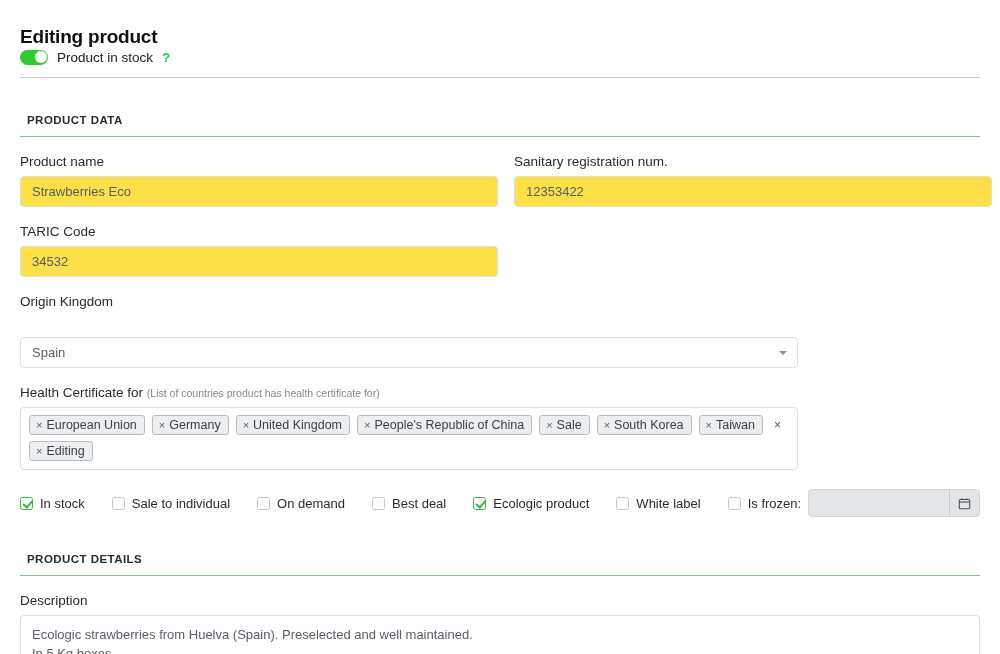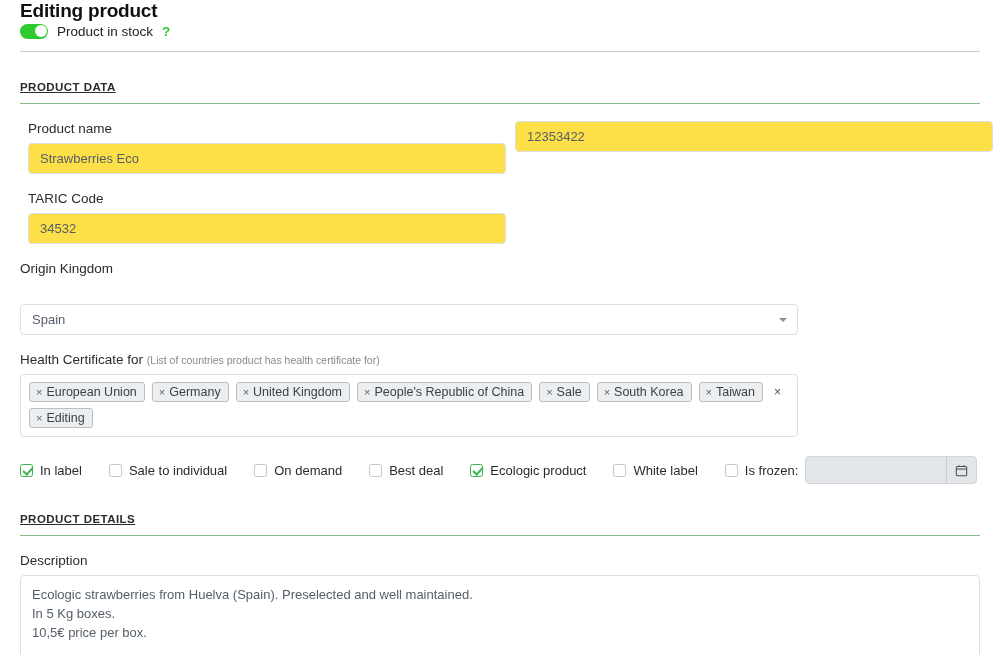--- a/index.html
+++ b/index.html
@@ -12,20 +12,21 @@
     overflow: hidden;
   }
   .page { width: 1000px; height: 654px; position: relative; padding: 0 20px; }
 
   
   .page-title {
     font-size: 19px;
     font-weight: bold;
     color: #111111;
     margin: 0;
+    padding-top: 26px;
     letter-spacing: -0.2px;
   }
   .stock-row {
     display: flex;
     align-items: center;
     gap: 9px;
     height: 18px;
   }
   .toggle {
     width: 28px; height: 15px;
@@ -49,36 +50,34 @@
     border: 0; border-top: 1px solid #c9c9c9;
     margin: 11px 0 0 0;
   }
 
   
   .section-head {
     font-size: 11.5px;
     font-weight: bold;
     letter-spacing: 0.45px;
     color: #2b2b2b;
-    margin: 0;
+    margin: 7px;
     padding-top: 29px;
-    text-decoration: underline;
   }
   .section-rule {
     border: 0;
     border-top: 1.5px solid #84c08a;
     margin: 10px 0 0 0;
   }
 
   
   .grid2 {
     display: grid;
     grid-template-columns: 478px 478px;
-    column-gap: 9px;
-    margin-left: 8px;
+    column-gap: 16px;
   }
   .field { margin-top: 17px; }
   .field-label {
     font-size: 13.5px;
     color: #2b2b2b;
     display: block;
     margin-bottom: 7px;
   }
   .field-hint {
     font-size: 10.5px;
@@ -262,20 +261,21 @@
 
   <div class="grid2">
 
     <div class="field">
       <label class="field-label">Product name</label>
       <input class="inp" type="text" value="Strawberries Eco" style="">
     </div>
 
 
     <div class="field">
+      <label class="field-label">Sanitary registration num.</label>
       <input class="inp" type="text" value="12353422" style="">
     </div>
 
     <div class="field">
       <label class="field-label">TARIC Code</label>
       <input class="inp" type="text" value="34532" style="">
     </div>
 
   </div>
 
@@ -338,21 +338,21 @@
         <span>Editing</span>
       </span>
 
     </div>
   </div>
 
   <div class="check-row">
 
     <label class="check-item">
       <span class="cbx on"></span>
-      <span class="cbx-label">In label</span>
+      <span class="cbx-label">In stock</span>
     </label>
 
     <label class="check-item">
       <span class="cbx"></span>
       <span class="cbx-label">Sale to individual</span>
     </label>
 
     <label class="check-item">
       <span class="cbx"></span>
       <span class="cbx-label">On demand</span>

